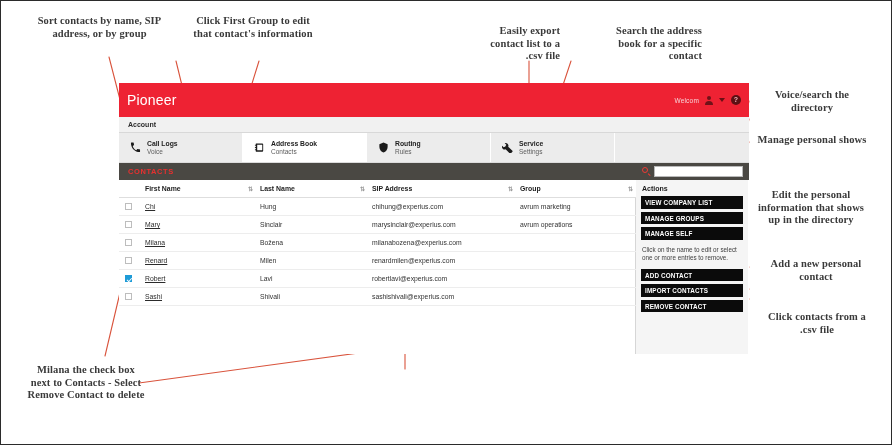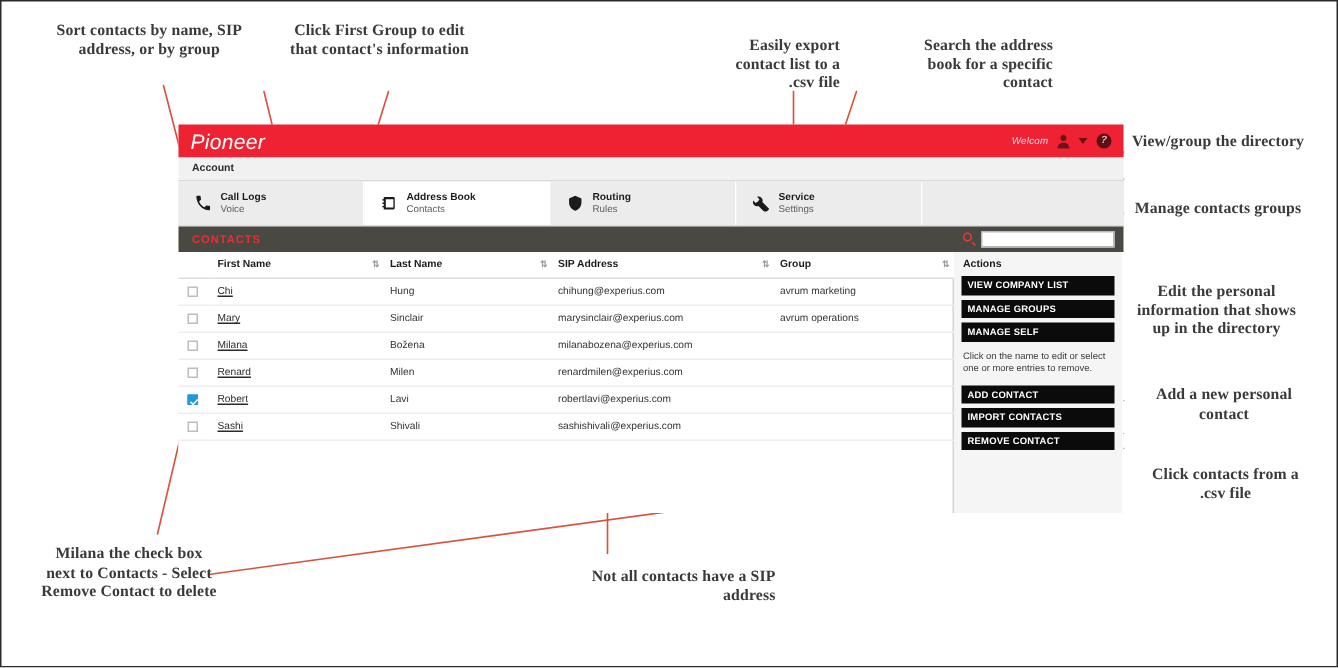--- a/index.html
+++ b/index.html
@@ -36,26 +36,25 @@
   }
   
   #app{
     position:absolute;
     left:118px;top:82px;
     width:630px;height:236px;
     background:#ffffff;
     box-sizing:border-box;
   }
   .brandbar{
-    height:22px;
+    height:34px;
     background:#ee2233;
     display:flex;align-items:center;
     padding:0 8px;
     box-sizing:border-box;
-    font-style:italic;
   }
   .brandbar .logo{
     color:#ffffff;
     font-size:14px;
     font-weight:400;
     letter-spacing:0.2px;
   }
   .brandbar .right{
     margin-left:auto;
     display:flex;align-items:center;gap:6px;
@@ -252,33 +251,32 @@
   </svg>
 
   <div class="callout ct-center" style="left:36px;top:14px;width:125px;">Sort contacts by name, SIP address, or by group</div>
 
   <div class="callout ct-center" style="left:188px;top:14px;width:128px;">Click First Group to edit that contact's  information</div>
 
   <div class="callout ct-left" style="left:477px;top:24px;width:82px;">Easily export contact list to a .csv file</div>
 
   <div class="callout ct-left" style="left:611px;top:24px;width:90px;">Search the address book for a specific contact</div>
 
-  <div class="callout ct-center" style="left:753px;top:88px;width:116px;">View/group the directory</div>
-
-  <div class="callout ct-center" style="left:753px;top:133px;width:116px;">Manage contacts groups</div>
+  <div class="callout ct-center" style="left:753px;top:88px;width:116px;">Voice/search the directory</div>
+
+  <div class="callout ct-center" style="left:753px;top:133px;width:116px;">Manage personal shows</div>
 
   <div class="callout ct-center" style="left:753px;top:188px;width:114px;">Edit the personal information that shows up in the directory</div>
 
   <div class="callout ct-center" style="left:760px;top:257px;width:110px;">Add a new personal contact</div>
 
   <div class="callout ct-center" style="left:758px;top:310px;width:116px;">Click contacts from a .csv file</div>
 
   <div class="callout ct-center" style="left:26px;top:363px;width:118px;">Milana the check box next to Contacts - Select Remove Contact to delete</div>
 
-  <div class="callout ct-left" style="left:386px;top:378px;width:130px;">Not all contacts have a SIP address</div>
 
   <div id="app">
 
     <div class="brandbar">
       <div class="logo">Pioneer</div>
       <div class="right">
         <div class="welcome">Welcom</div>
         <div class="usericon"></div>
         <div class="caret"></div>
         <div class="help">?</div>

